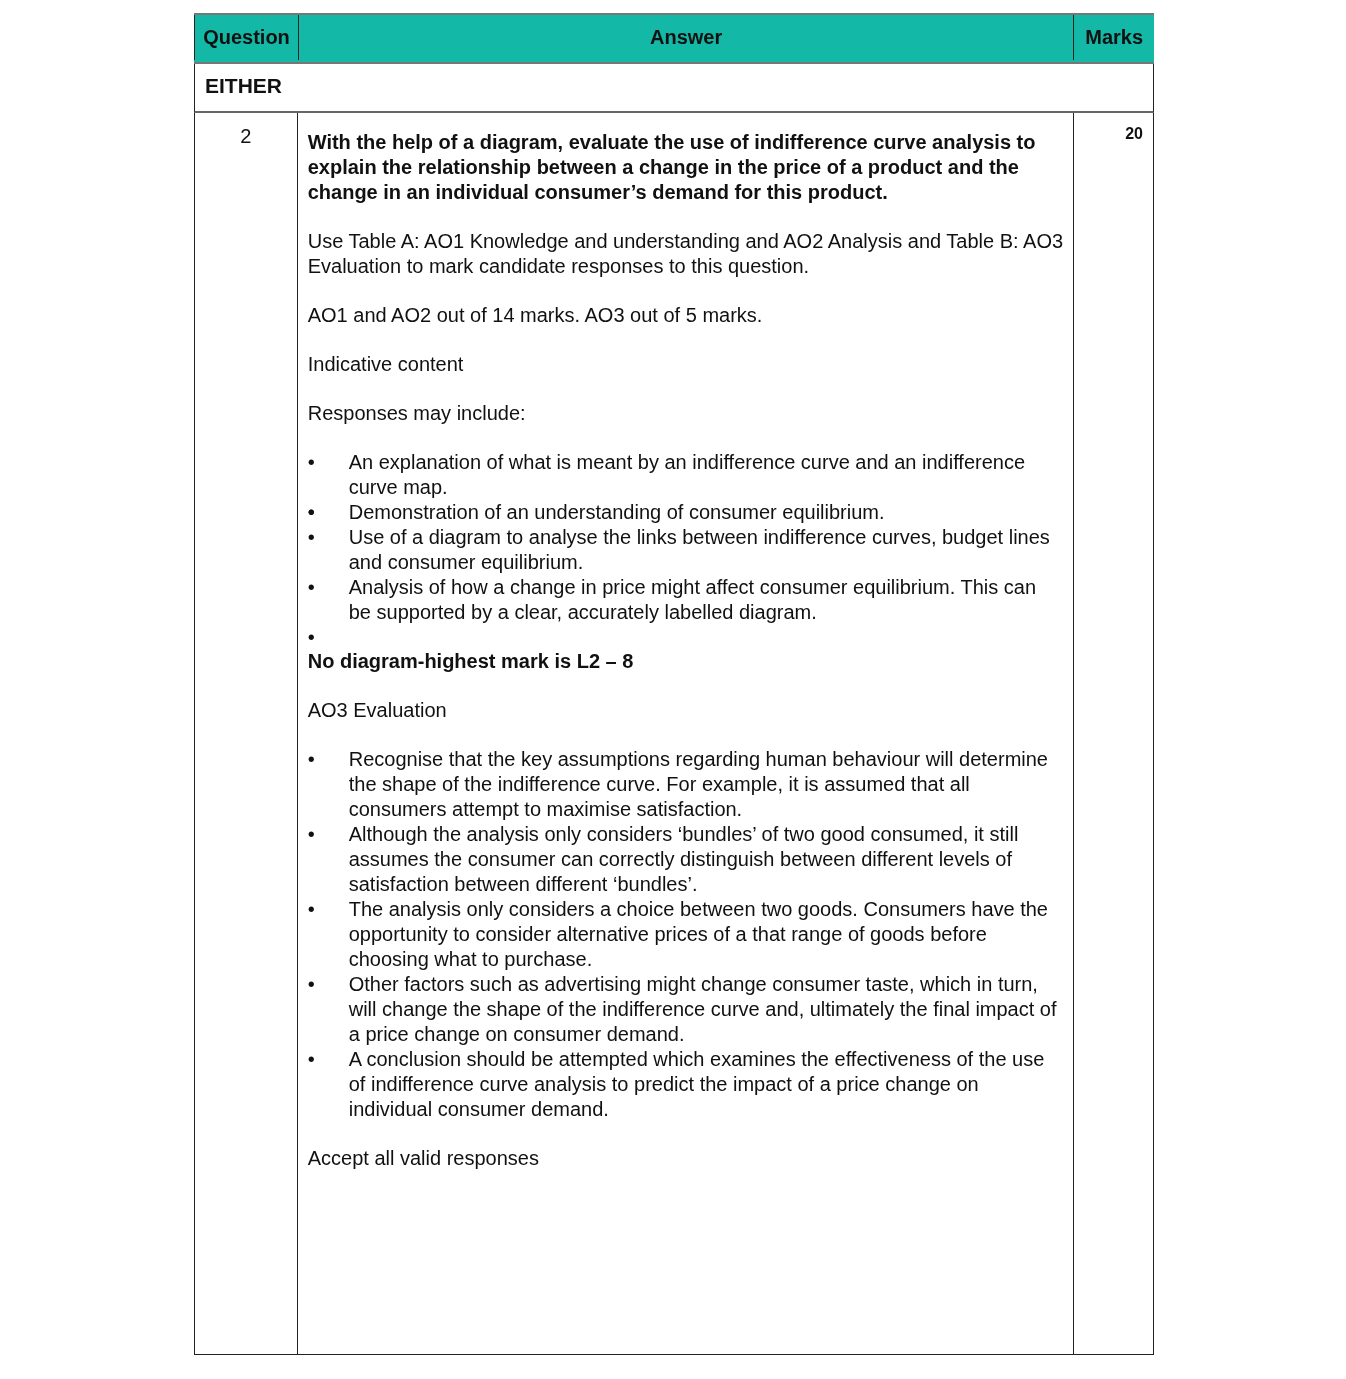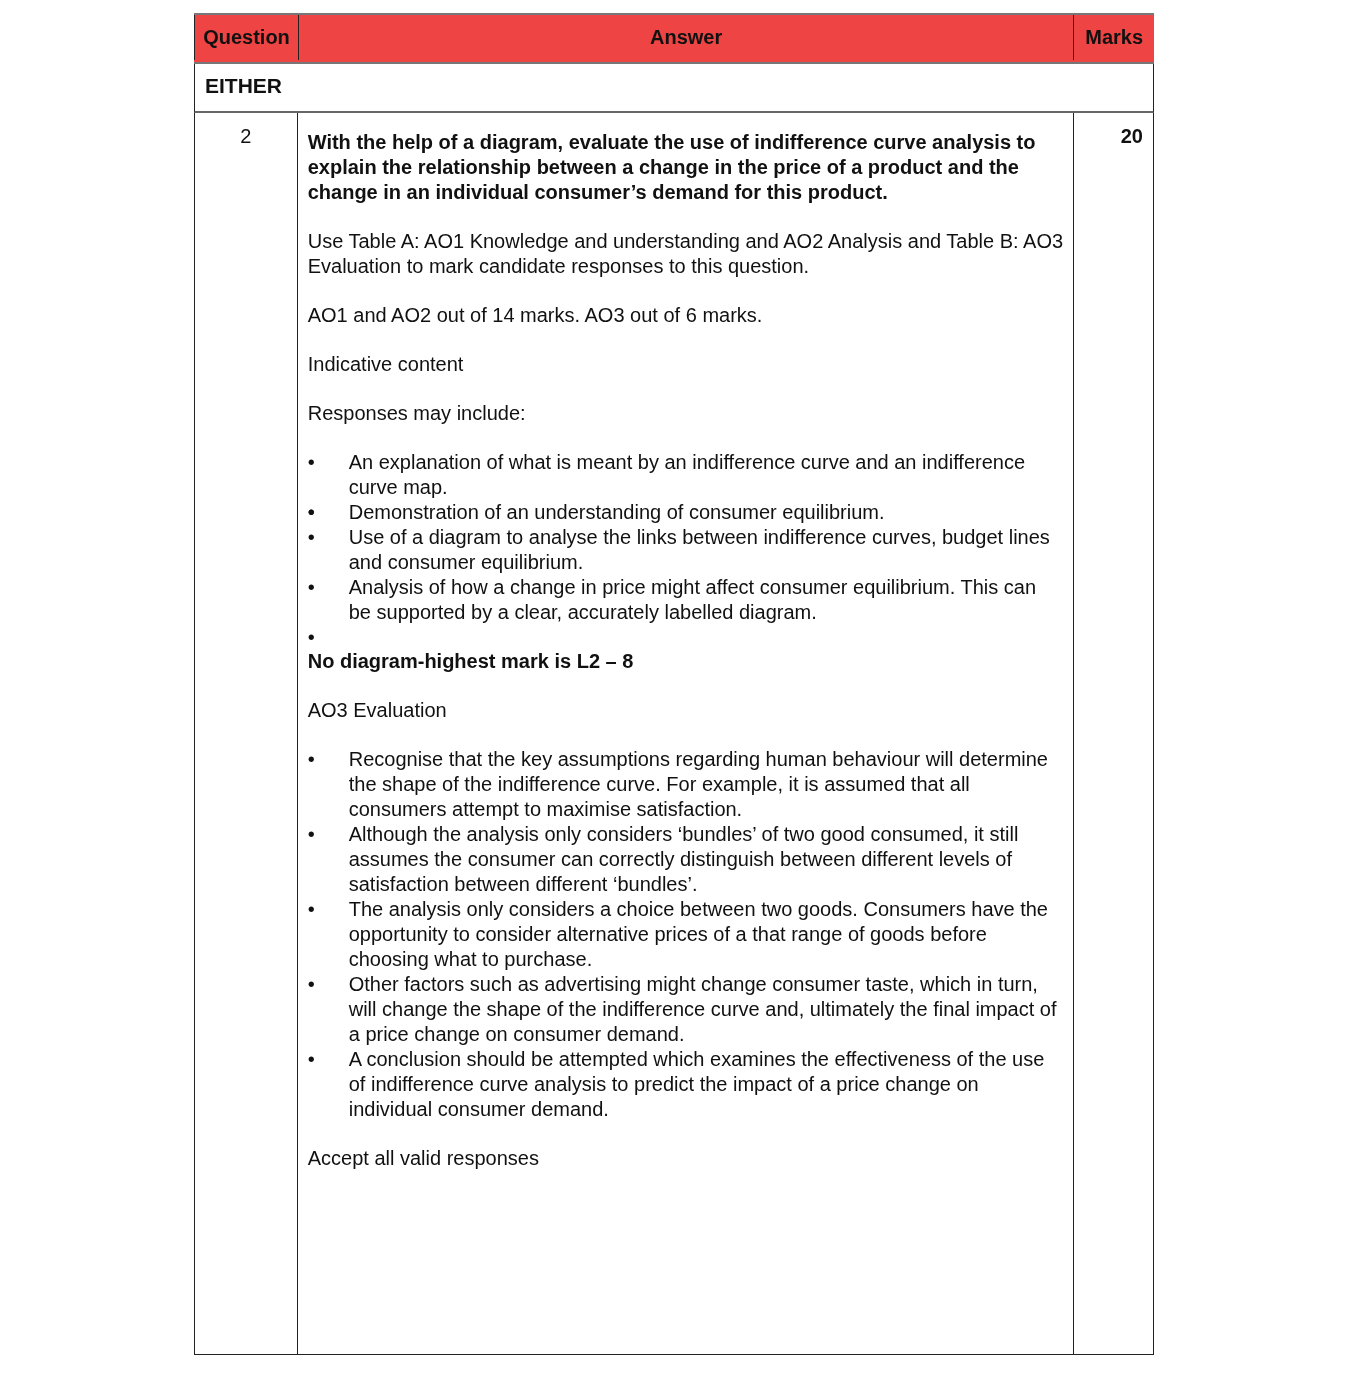--- a/index.html
+++ b/index.html
@@ -4,32 +4,32 @@
 <style>
   html, body { margin:0; padding:0; background:#ffffff; }
   body { width:1346px; height:1379px; position:relative; overflow:hidden;
          font-family:"Liberation Sans", sans-serif; color:#111; }
   .table { position:absolute; left:194px; top:13px; width:960px; }
   .row { display:flex; }
   .cell { box-sizing:border-box; }
   .c-q { width:116px; }
   .c-a { width:867px; }
   .c-m { width:89px; }
-  .hdr { height:47px; background:#ef4444; border-top:2px solid #777;
+  .hdr { height:47px; background:#14b8a6; border-top:2px solid #777;
          border-bottom:2px solid #777; }
   .hdr .cell { font-weight:bold; font-size:20px; display:flex; align-items:center; justify-content:center; height:45px; }
   .hdr .c-q { border-left:1.5px solid #222; }
   .hdr .c-a { border-left:1.5px solid #222; border-right:1.5px solid #222; }
   .hdr .c-m { }
   .either { height:47px; border-left:1.5px solid #222; border-right:1.5px solid #222; border-bottom:2px solid #666; }
   .either .lbl { font-weight:bold; font-size:21px; padding:10px 0 0 10px; }
   .main { height:1241px; border-bottom:1.5px solid #222; }
   .main .c-q { border-left:1.5px solid #222; border-right:1.5px solid #222; text-align:center; font-size:20px; padding-top:12px; }
   .main .c-a { padding:17px 10px 0 10px; font-size:20px; line-height:25px; }
-  .main .c-m { border-left:1.5px solid #222; border-right:1.5px solid #222; text-align:right; font-weight:bold; font-size:20px; padding:12px 10px 0 0; }
+  .main .c-m { border-left:1.5px solid #222; border-right:1.5px solid #222; text-align:right; font-weight:bold; font-size:16px; padding:12px 10px 0 0; }
   .question { font-weight:bold; margin:0 0 24px 0; }
   p { margin:0; }
   .gap { margin-bottom:24px; }
   ul { list-style:none; margin:0; padding:0; }
   li { position:relative; padding-left:41px; }
   li .bullet { position:absolute; left:0; top:0; width:12px; }
   .bold { font-weight:bold; }
 </style>
 </head>
 <body>
@@ -43,21 +43,21 @@
 
   <div class="either">
     <div class="lbl">EITHER</div>
   </div>
 
   <div class="row main">
     <div class="cell c-q">2</div>
     <div class="cell c-a">
       <p class="question">With the help of a diagram, evaluate the use of indifference curve analysis to explain the relationship between a change in the price of a product and the change in an individual consumer’s demand for this product.</p>
       <p class="gap">Use Table A: AO1 Knowledge and understanding and AO2 Analysis and Table B: AO3 Evaluation to mark candidate responses to this question.</p>
-      <p class="gap">AO1 and AO2 out of 14 marks. AO3 out of 6 marks.</p>
+      <p class="gap">AO1 and AO2 out of 14 marks. AO3 out of 5 marks.</p>
       <p class="gap">Indicative content</p>
       <p class="gap">Responses may include:</p>
 
       <ul class="gap">
         <li><span class="bullet">•</span><span>An explanation of what is meant by an indifference curve and an indifference curve map.</span></li>
         <li><span class="bullet">•</span></li>
         <li><span class="bullet">•</span><span>Demonstration of an understanding of consumer equilibrium.</span></li>
         <li><span class="bullet">•</span><span>Use of a diagram to analyse the links between indifference curves, budget lines and consumer equilibrium.</span></li>
         <li><span class="bullet">•</span><span>Analysis of how a change in price might affect consumer equilibrium. This can be supported by a clear, accurately labelled diagram.</span></li>
         <li><span class="bullet">•</span></li>

